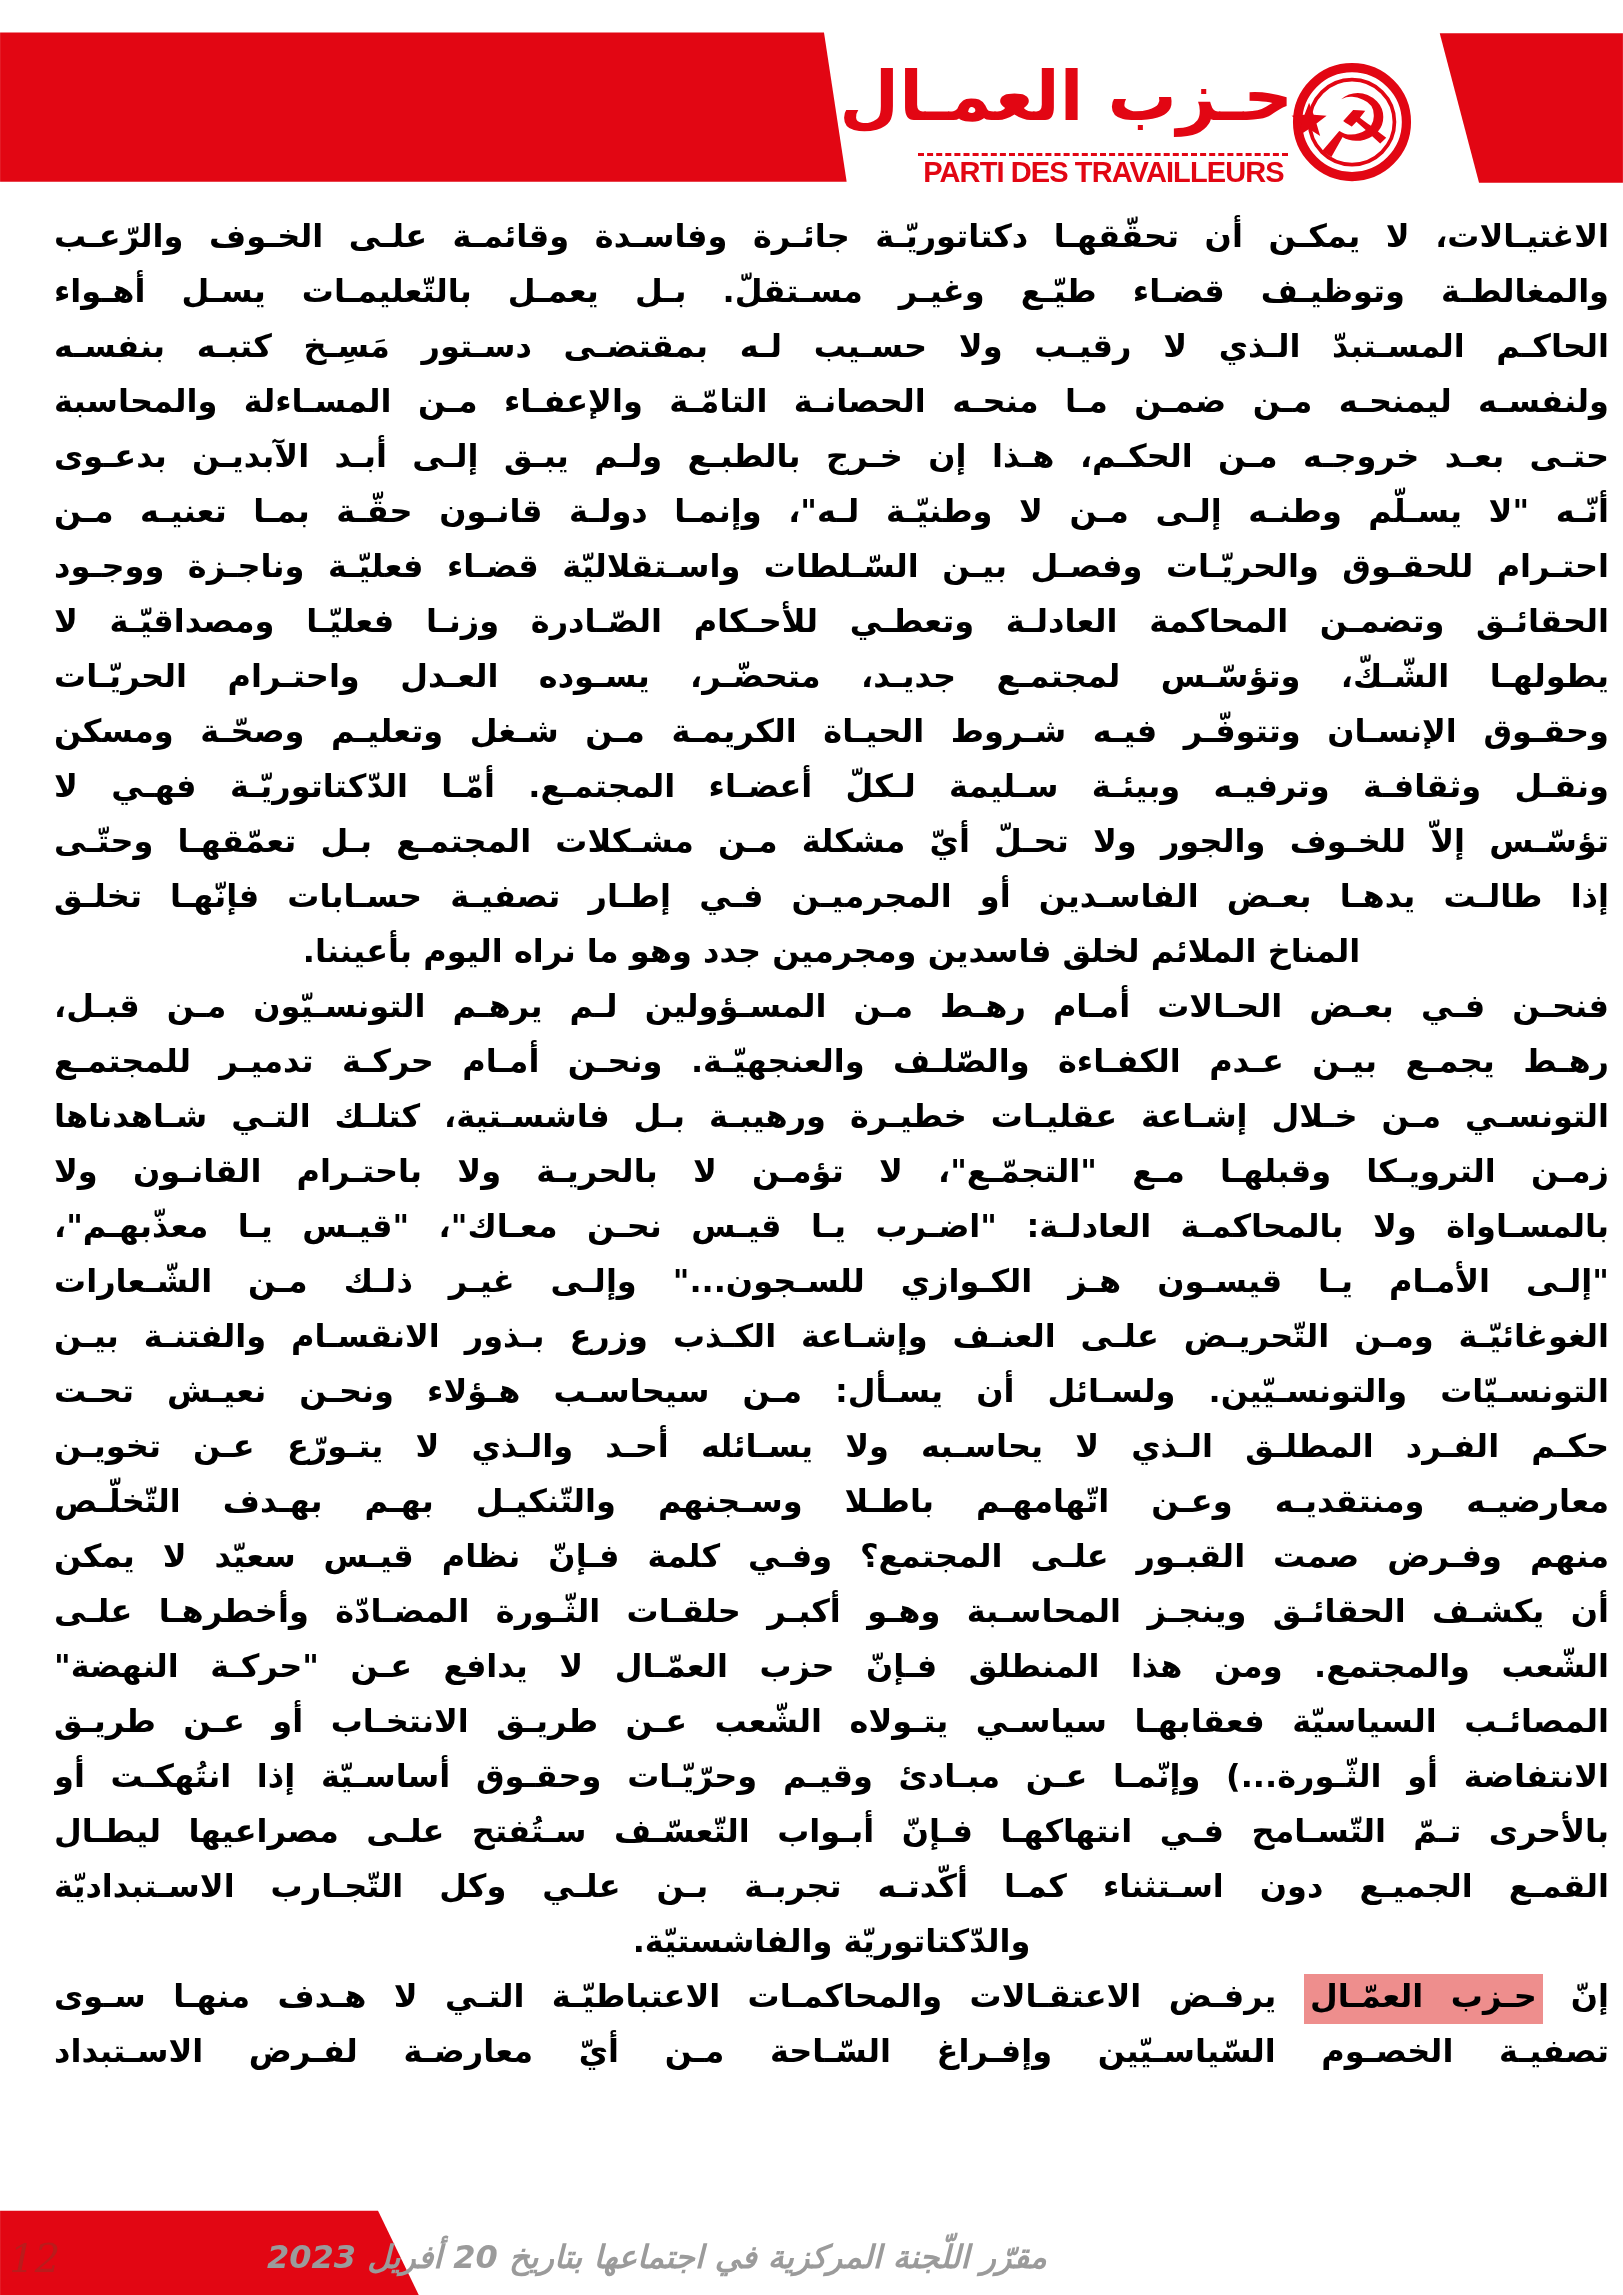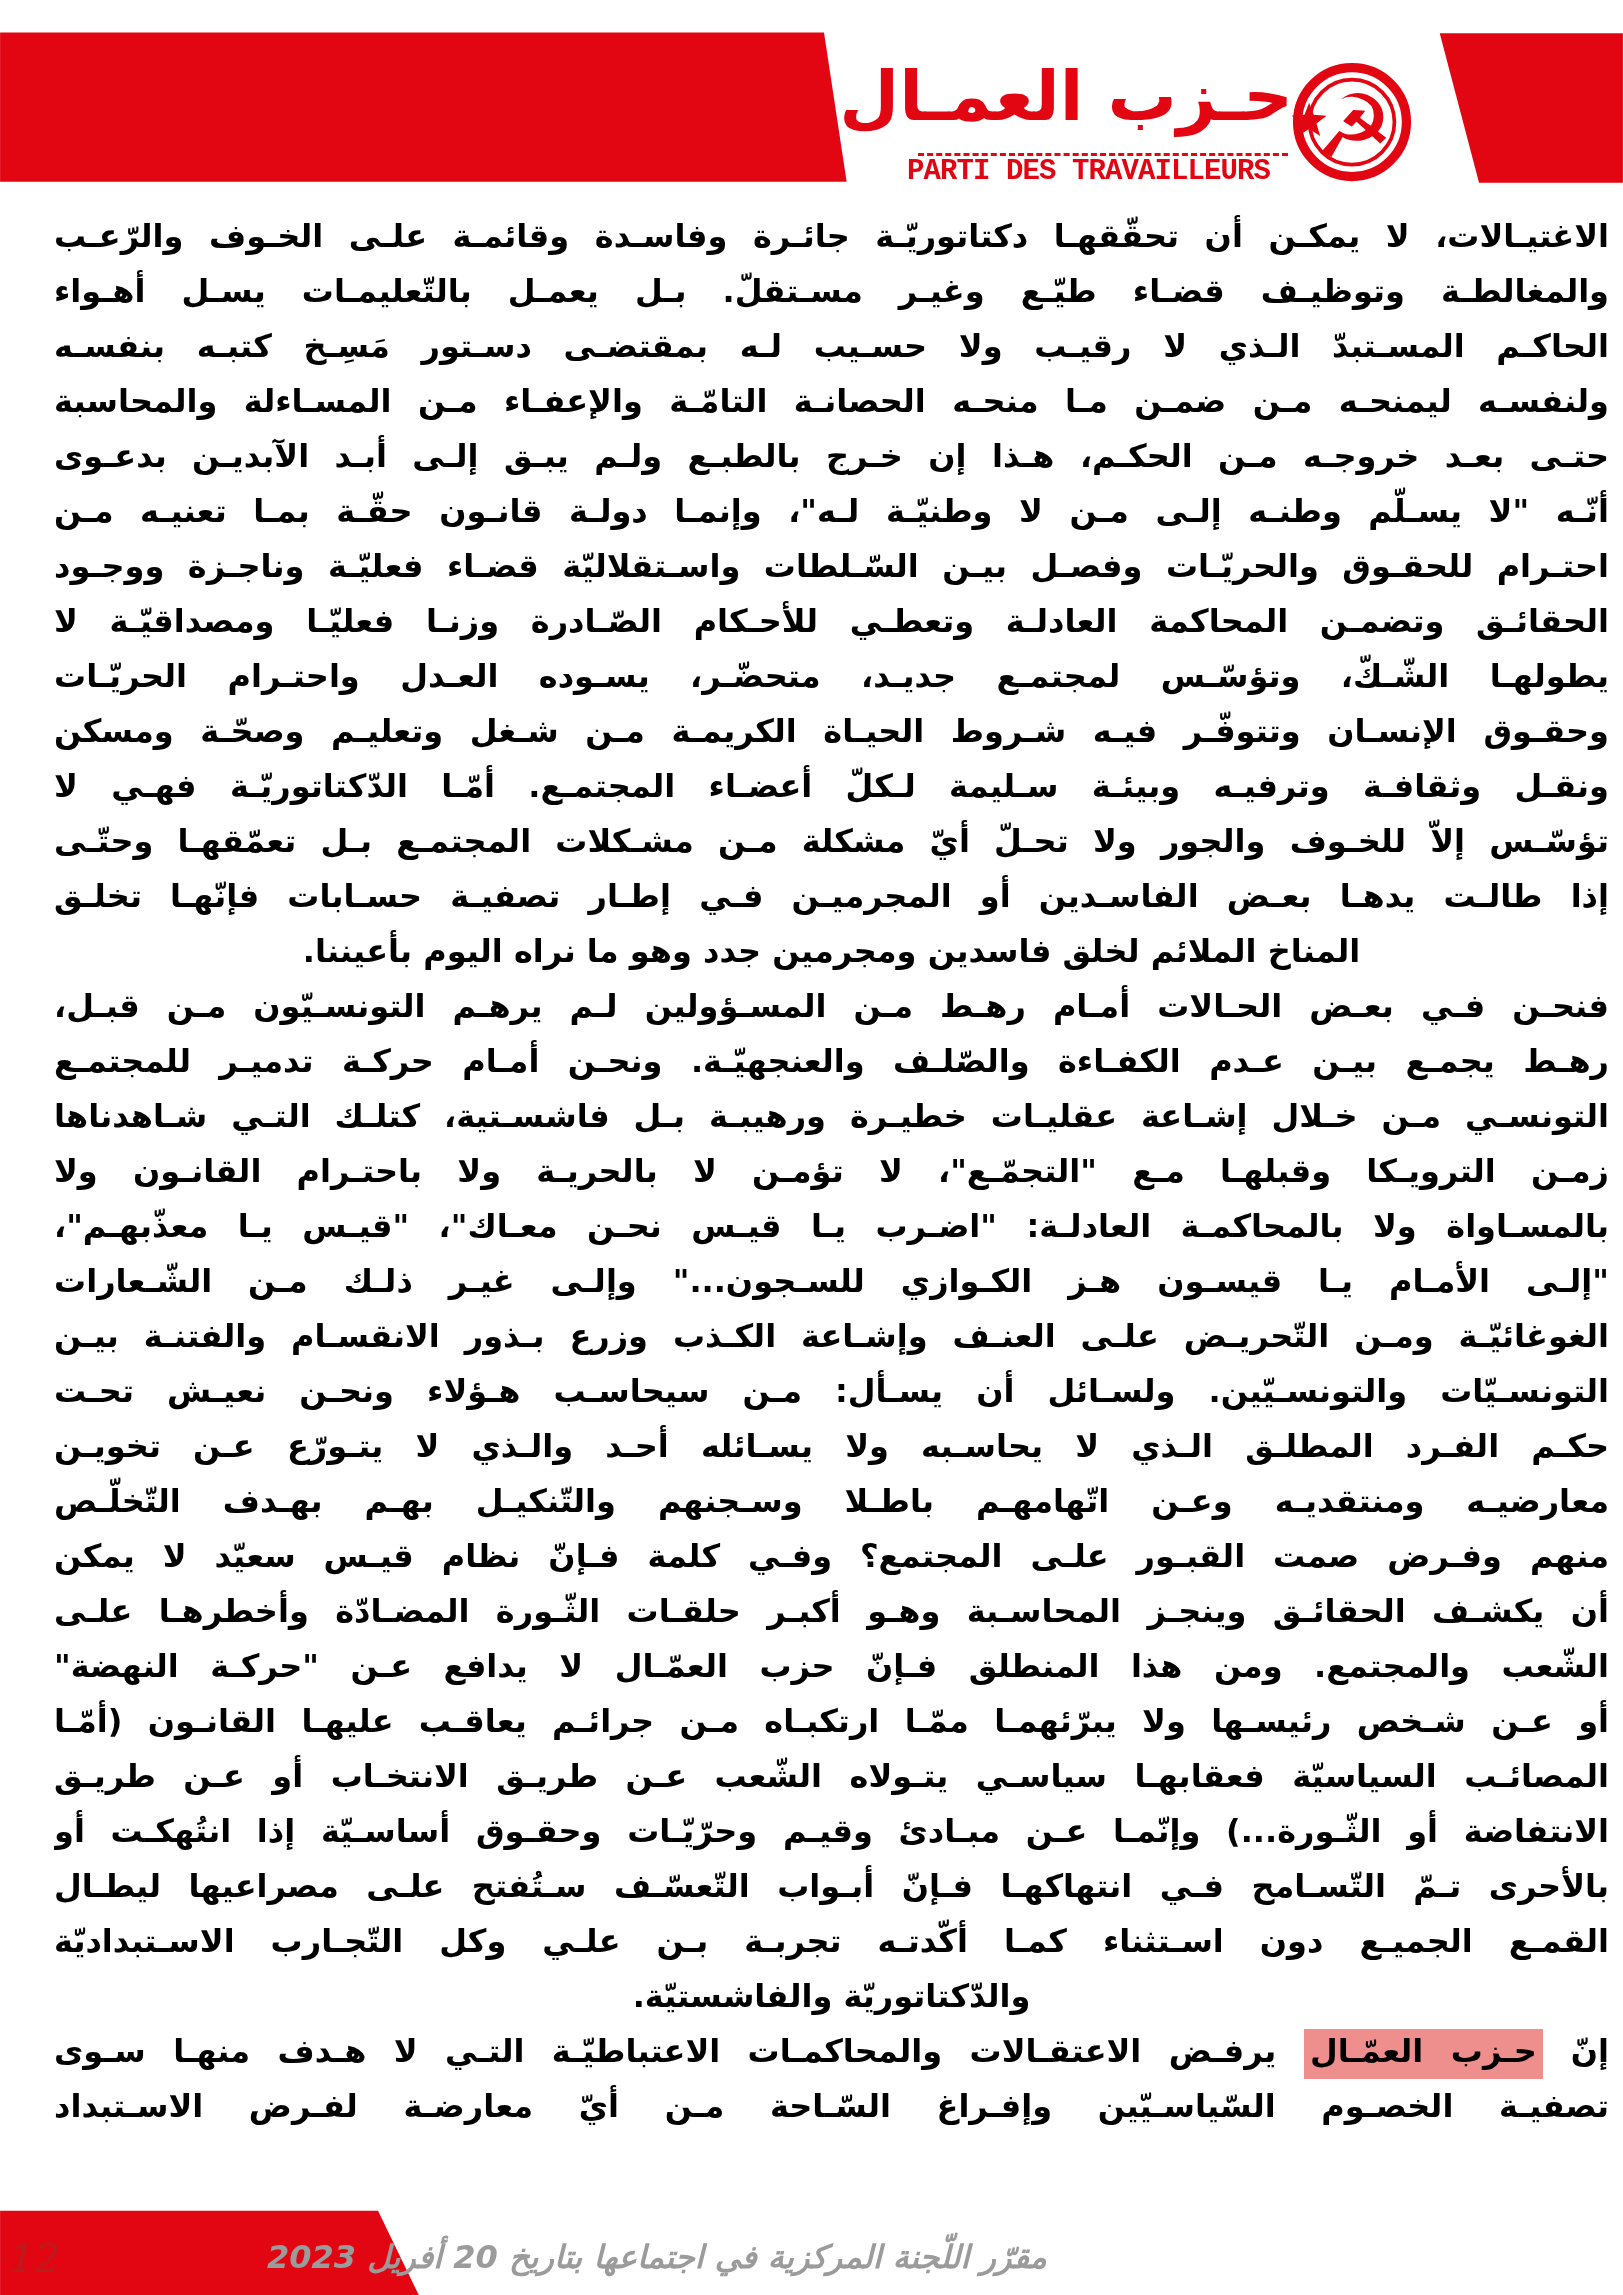--- a/index.html
+++ b/index.html
@@ -23,22 +23,22 @@
     color:var(--red);font-size:69px;font-weight:bold;line-height:106px;
     text-align:center;direction:rtl;z-index:2;white-space:nowrap;
   }
   .title-divider{
     position:absolute;left:918px;top:153px;width:370px;height:0;
     border-top:3.2px dashed var(--red);z-index:2;
   }
   .latin-title{
     position:absolute;left:907px;top:156px;width:393px;height:32px;
     color:var(--red);font-size:29px;font-weight:bold;line-height:32px;
-    letter-spacing:-0.9px;white-space:nowrap;
-    font-family:Liberation Mono, monospace;z-index:2;
+    text-align:center;letter-spacing:-0.9px;white-space:nowrap;
+    font-family:Liberation Sans, sans-serif;z-index:2;
   }
   .emblem{position:absolute;left:1284px;top:52px;width:136px;height:143px;z-index:2;}
   
   .body-text{
     position:absolute;left:34px;top:209px;width:1555px;
     direction:rtl;color:var(--ink);z-index:1;margin-left:20px;
   }
   .line{
     height:55px;line-height:55px;overflow:hidden;
     font-size:32px;font-weight:bold;
@@ -106,21 +106,20 @@
       <div class="line"><span>زمـن الترويـكا وقبلهـا مـع "التجمّـع"، لا تؤمـن لا بالحريـة ولا باحتـرام القانـون ولا</span></div>
       <div class="line"><span>بالمسـاواة ولا بالمحاكمـة العادلـة: "اضـرب يـا قيـس نحـن معـاك"، "قيـس يـا معذّبهـم"،</span></div>
       <div class="line"><span>"إلـى الأمـام يـا قيسـون هـز الكـوازي للسـجون..." وإلـى غيـر ذلـك مـن الشّـعارات</span></div>
       <div class="line"><span>الغوغائيّـة ومـن التّحريـض علـى العنـف وإشـاعة الكـذب وزرع بـذور الانقسـام والفتنـة بيـن</span></div>
       <div class="line"><span>التونسـيّات والتونسـيّين. ولسـائل أن يسـأل: مـن سيحاسـب هـؤلاء ونحـن نعيـش تحـت</span></div>
       <div class="line"><span>حكـم الفـرد المطلـق الـذي لا يحاسـبه ولا يسـائله أحـد والـذي لا يتـورّع عـن تخويـن</span></div>
       <div class="line"><span>معارضيـه ومنتقديـه وعـن اتّهامهـم باطـلا وسـجنهم والتّنكيـل بهـم بهـدف التّخلّـص</span></div>
       <div class="line"><span>منهم وفـرض صمت القبـور علـى المجتمع؟ وفـي كلمة فـإنّ نظام قيـس سعيّد لا يمكن</span></div>
       <div class="line"><span>أن يكشـف الحقائـق وينجـز المحاسـبة وهـو أكبـر حلقـات الثّـورة المضـادّة وأخطرهـا علـى</span></div>
       <div class="line"><span>الشّعب والمجتمع. ومن هذا المنطلق فـإنّ حزب العمّـال لا يدافع عـن "حركـة النهضة"</span></div>
-      <div class="line"><span>أو عـن شـخص رئيسـها ولا يبرّئهمـا ممّـا ارتكبـاه مـن جرائـم يعاقـب عليهـا القانـون (أمّـا</span></div>
       <div class="line"><span>المصائـب السياسيّة فعقابهـا سياسـي يتـولاه الشّعب عـن طريـق الانتخـاب أو عـن طريـق</span></div>
       <div class="line"><span>الانتفاضة أو الثّـورة...) وإنّمـا عـن مبـادئ وقيـم وحرّيّـات وحقـوق أساسـيّة إذا انتُهكـت أو</span></div>
       <div class="line"><span>بالأحرى تـمّ التّسـامح فـي انتهاكهـا فـإنّ أبـواب التّعسّـف سـتُفتح علـى مصراعيها ليطـال</span></div>
       <div class="line"><span>القمـع الجميـع دون اسـتثناء كمـا أكّدتـه تجربـة بـن علـي وكل التّجـارب الاسـتبداديّة</span></div>
       <div class="line end"><span>والدّكتاتوريّة والفاشستيّة.</span></div>
       <div class="line"><span>إنّ </span><span class="hl">حـزب العمّـال</span><span> يرفـض الاعتقـالات والمحاكمـات الاعتباطيّـة التـي لا هـدف منهـا سـوى</span></div>
       <div class="line"><span>تصفيـة الخصـوم السّياسـيّين وإفـراغ السّـاحة مـن أيّ معارضـة لفـرض الاسـتبداد</span></div>
     </div>
 
   <div class="page-number">12</div>

